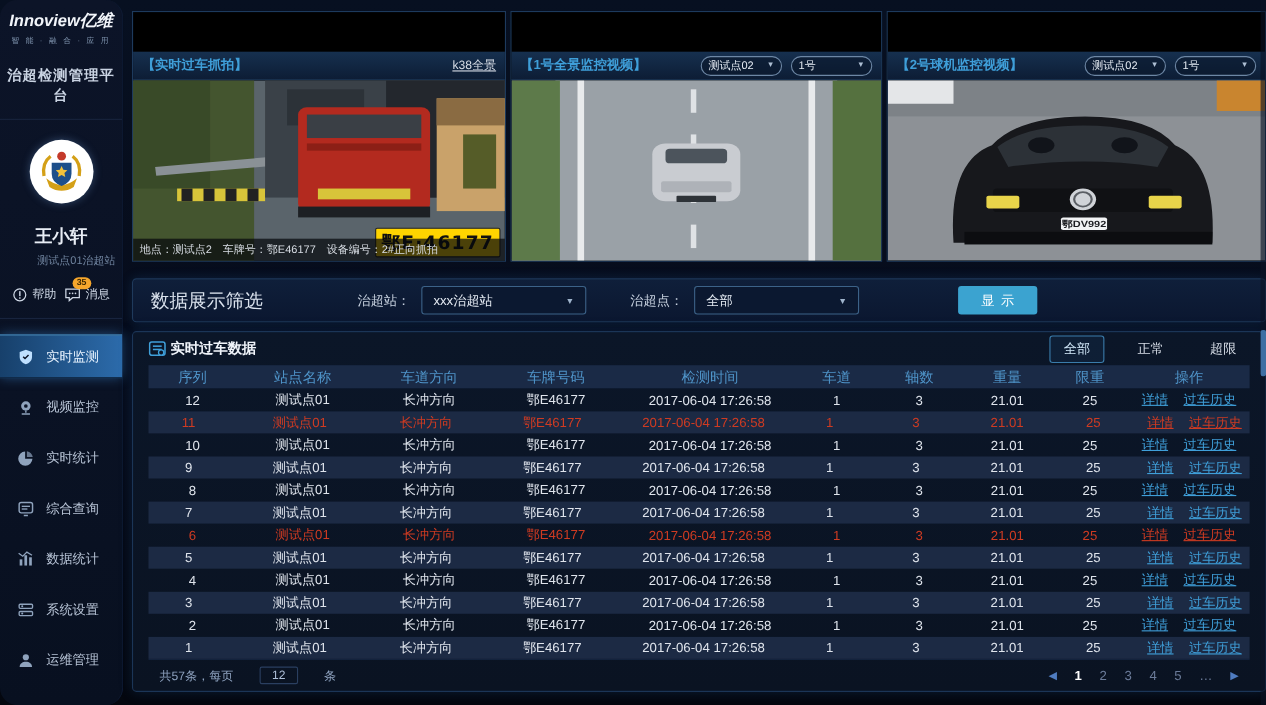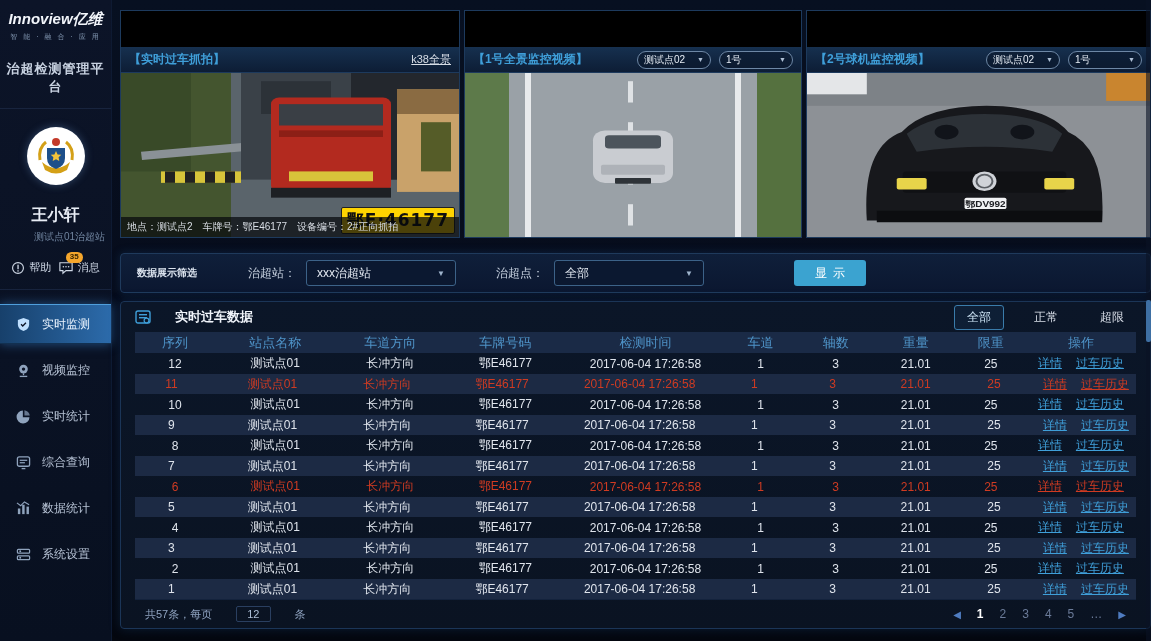--- a/index.html
+++ b/index.html
@@ -1,21 +1,21 @@
 <!DOCTYPE html>
 <html><head>
 <meta charset="utf-8">
 <style>
   * { margin:0; padding:0; box-sizing:border-box; }
   html,body { width:1151px; height:641px; overflow:hidden; }
   body { font-family:"Liberation Sans","DejaVu Sans",sans-serif; background:#060b1a; color:#dfe4ec; font-size:12px; }
   .app { position:relative; width:1151px; height:641px; background:linear-gradient(180deg,#071021 0%,#060b1a 60%,#04070f 100%); }
 
   
-  .sidebar { position:absolute; left:0; top:0; width:112px; height:641px; background:linear-gradient(180deg,#0c1428 0%,#0a1224 55%,#081020 100%); border-right:1px solid #0e1a32; }
+  .sidebar { position:absolute; left:0; top:0; width:112px; height:641px; background:linear-gradient(180deg,#0c1428 0%,#0a1224 55%,#081020 100%); border-right:1px solid #0e1a32;border-radius:16px; }
   .logo-area { padding:10px 6px 8px; text-align:center; }
   .logo { color:#f2f5fa; font-size:15px; font-weight:bold; font-style:italic; letter-spacing:0; }
   .logo-sub { color:#7f93ad; font-size:7px; letter-spacing:2px; margin-top:3px; }
   .platform-title { color:#c9d3e2; font-size:13px; font-weight:bold; text-align:center; padding:10px 4px 12px; border-bottom:1px solid #18243e; letter-spacing:1px; }
   .user-area { text-align:center; padding-top:18px; }
   .avatar { width:58px; height:58px; border-radius:50%; background:#fff; margin:0 auto; display:flex; align-items:center; justify-content:center; box-shadow:0 0 8px rgba(120,170,230,.35); }
   .user-name { color:#e8edf5; font-size:16px; font-weight:bold; margin-top:20px; }
   .user-station { color:#70849f; font-size:10px; margin-top:4px;margin-left:28px; }
   .quick { display:flex; justify-content:space-around; padding:16px 8px 14px; border-bottom:1px solid #18243e; }
   .quick-item { display:flex; align-items:center; gap:4px; color:#cfd8e6; font-size:11px; cursor:pointer; position:relative; }
@@ -40,29 +40,29 @@
   .head-selects { display:flex; gap:8px; }
   .mini-select { display:flex; align-items:center; justify-content:space-between; gap:6px; min-width:74px; height:18px; padding:0 6px; border:1px solid #6d87a5; border-radius:9px; background:rgba(10,24,44,.6); color:#e6ecf4; font-size:10px; cursor:pointer; }
   .mini-select .caret { font-size:7px; color:#aebfd4; }
   .panel-body { flex:1; position:relative; overflow:hidden; }
   .panel-body svg.scene { width:100%; height:100%; display:block; }
   .caption-bar { position:absolute; left:0; right:0; bottom:0; background:rgba(5,8,12,.72); color:#d8dde4; font-size:10px; padding:3px 6px; white-space:nowrap; }
   .plate-overlay { position:absolute; right:4px; bottom:3px; background:#ffd400; color:#111; border:1px solid #222; border-radius:2px; font-weight:bold; font-size:17px; padding:1px 5px; letter-spacing:1px; font-family:"DejaVu Sans",sans-serif; }
 
   
   .filterbar { margin-top:15px; height:40px; background:linear-gradient(180deg,#0f1f3a 0%,#0b1730 100%); border:1px solid #1f3a5c; border-radius:4px; display:flex; align-items:center; gap:10px; padding:0 16px; box-shadow:0 0 10px rgba(30,90,160,.25); }
-  .filter-label { color:#dbe3ee; font-weight:bold; font-size:10px; margin-right:41px; }
+  .filter-label { color:#dbe3ee; font-weight:normal; font-size:17px; margin-right:76px; }
   .sel-label { color:#c8d2e0; font-size:12px; }
   .f-select { display:flex; align-items:center; justify-content:space-between; width:150px; height:26px; padding:0 10px; border:1px solid #3c6288; border-radius:3px; background:#0b1830; color:#e4eaf2; font-size:12px; cursor:pointer; margin-right:30px; }
   .f-select .caret { font-size:8px; color:#9fb4cc; }
   .show-btn { width:72px; height:26px; background:#3ba3d0; color:#fff; border:none; border-radius:3px; font-size:12px; letter-spacing:6px; padding-left:6px; cursor:pointer; margin-left:50px; }
 
   
   .tablecard { margin-top:8px; height:328px; background:linear-gradient(180deg,#0b1628 0%,#0a1322 100%); border:1px solid #1b3557; border-radius:4px; box-shadow:0 0 12px rgba(30,90,160,.25); display:flex; flex-direction:column; padding:0 14px; }
-  .tc-head { height:36px; display:flex; align-items:center; gap:24px;justify-content:space-between; }
+  .tc-head { height:36px; display:flex; align-items:center; gap:4px;justify-content:space-between; }
   .tc-icon { color:#3f9fd9; display:flex; }
   .tc-title { color:#f0f4fa; font-size:13px; font-weight:bold; flex:1; }
   .tabs { display:flex; align-items:center; gap:18px; }
   .tab { color:#d8dee8; font-size:12px; cursor:pointer; padding:3px 12px; }
   .tab.cur { border:1px solid #3a7cab; border-radius:3px; color:#cfe6f7; background:rgba(40,100,160,.12); }
 
   .ttable { flex:1; display:flex; flex-direction:column; }
   .thead { display:flex; height:21px; background:#1a2a46; align-items:center; }
   .thead .c { color:#4f94c9; font-size:13px; }
   .trow { display:flex; height:20.5px; align-items:center; cursor:default; }
@@ -191,20 +191,29 @@
         <div class="menu-item">
           <span class="mi-icon">
             <svg width="15" height="15" viewBox="0 0 16 16">
               <rect x="1.5" y="2.5" width="13" height="4" rx="1" fill="none" stroke="currentColor" stroke-width="1.3"></rect>
               <rect x="1.5" y="9.5" width="13" height="4" rx="1" fill="none" stroke="currentColor" stroke-width="1.3"></rect>
               <circle cx="4.5" cy="4.5" r="1" fill="currentColor"></circle>
               <circle cx="4.5" cy="11.5" r="1" fill="currentColor"></circle>
             </svg>
           </span>
           <span class="mi-label">系统设置</span>
+        </div>
+        <div class="menu-item">
+          <span class="mi-icon">
+            <svg width="15" height="15" viewBox="0 0 16 16">
+              <circle cx="8" cy="4.8" r="3" fill="currentColor"></circle>
+              <path d="M2 14.2c0-3.1 2.7-5 6-5s6 1.9 6 5z" fill="currentColor"></path>
+            </svg>
+          </span>
+          <span class="mi-label">运维管理</span>
         </div>
       </div>
   </div>
 
   <div class="main">
 
     <div class="panels">
 
       <div class="panel panel-1">
         <div class="panel-head">

